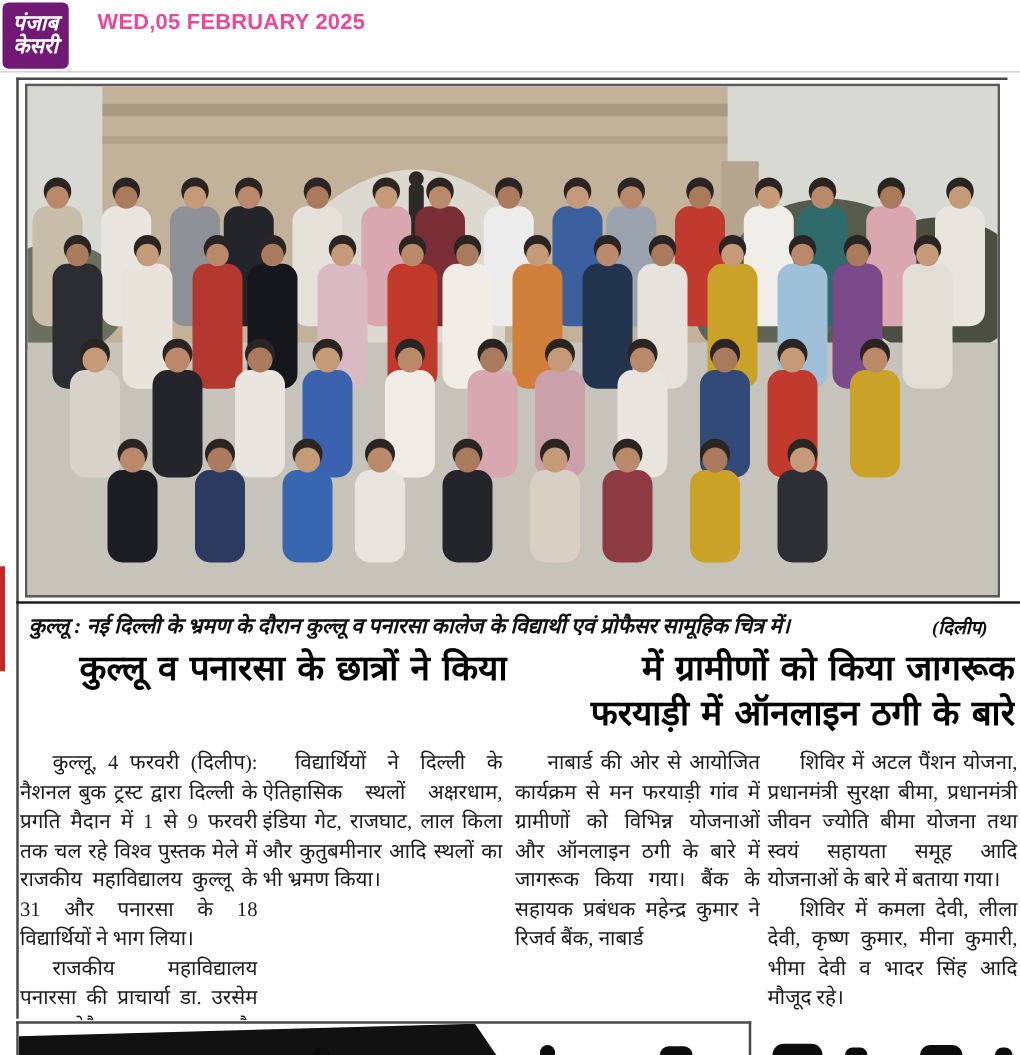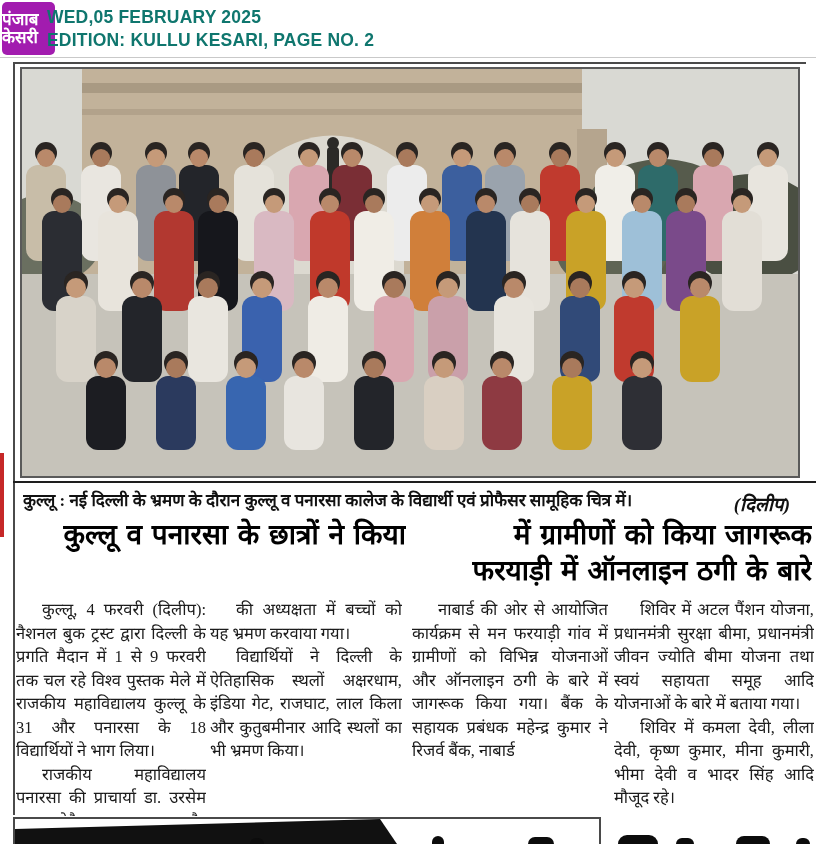--- a/index.html
+++ b/index.html
@@ -4,38 +4,38 @@
 <style>
   html,body{margin:0;padding:0;}
   body{
     width:816px;height:844px;position:relative;overflow:hidden;
     background:#ffffff;
     font-family:"Liberation Serif","DejaVu Serif",serif;
   }
   
   .header{position:absolute;left:0;top:0;width:816px;height:57px;background:#fff;border-bottom:1px solid #c9c9c9;}
   .logo{
-    position:absolute;left:2px;top:2px;width:53px;height:53px;background:#a21caf;border-radius:5px;
+    position:absolute;left:2px;top:2px;width:53px;height:53px;background:#701a75;border-radius:5px;
     color:#fff;font-family:"DejaVu Sans","Liberation Sans",sans-serif;font-weight:bold;
-    display:flex;flex-direction:column;align-items:flex-start;justify-content:center;line-height:1.05;font-size:17px;
-  }
-  .hdr-line{position:absolute;left:47px;font-family:"Liberation Sans","DejaVu Sans",sans-serif;font-weight:bold;color:#0f766e;font-size:17.5px;letter-spacing:.2px;white-space:nowrap;}
+    display:flex;flex-direction:column;align-items:center;justify-content:center;line-height:1.05;font-size:17px;font-style:italic;
+  }
+  .hdr-line{position:absolute;left:78px;font-family:"Liberation Sans","DejaVu Sans",sans-serif;font-weight:bold;color:#ec4899;font-size:17.5px;letter-spacing:.2px;white-space:nowrap;}
   .hdr-date{top:7px;}
   .hdr-edition{top:30px;}
   
   .outer-top{position:absolute;left:13px;top:62px;width:793px;height:0;border-top:2px solid #4a4a4a;}
   .outer-left{position:absolute;left:13px;top:62px;width:0;height:753px;border-left:2px solid #4a4a4a;}
   .red-strip{position:absolute;left:0;top:453px;width:4px;height:84px;background:#c62828;}
   
   .photo-frame{position:absolute;left:20px;top:67px;width:780px;height:411px;border:2px solid #5a5a5a;box-sizing:border-box;background:#d8d8d2;}
   .photo-frame svg{display:block;}
   
   .rule{position:absolute;left:13px;top:481px;width:803px;height:2px;background:#1e1e1e;}
-  .caption{position:absolute;left:23px;top:488px;width:700px;font-weight:bold;font-size:17px;color:#111;white-space:nowrap;overflow:hidden;}
-  .credit{position:absolute;right:26px;top:491px;font-style:italic;font-weight:bold;font-size:19px;color:#111;}
+  .caption{position:absolute;left:23px;top:488px;width:700px;font-style:italic;font-weight:bold;font-size:17px;color:#111;white-space:nowrap;overflow:hidden;}
+  .credit{position:absolute;right:26px;top:491px;font-style:italic;font-weight:bold;font-size:15px;color:#111;}
   
   .headline{
     position:absolute;top:517px;text-align:right;font-family:"DejaVu Sans","Liberation Sans",sans-serif;
     font-weight:bold;color:#000;font-size:28px;line-height:36px;overflow:hidden;height:78px;
   }
   .hl-left{left:14px;width:392px;}
   .hl-right{left:408px;width:404px;}
   .col{
     position:absolute;top:598px;height:218px;overflow:hidden;
     font-size:16.5px;line-height:23.5px;text-align:justify;color:#1b1b1b;
@@ -51,21 +51,20 @@
 </style>
 </head>
 <body>
 
 <div class="header">
   <div class="logo">
     <span>पंजाब</span>
     <span>केसरी</span>
   </div>
   <div class="hdr-line hdr-date">WED,05 FEBRUARY 2025</div>
-  <div class="hdr-line hdr-edition">EDITION: KULLU KESARI, PAGE NO. 2</div>
 </div>
 
 <div class="outer-top"></div>
 <div class="outer-left"></div>
 <div class="red-strip"></div>
 
 <div class="photo-frame">
   <svg id="photoSvg" width="776" height="407" viewBox="0 0 776 407">
 
     <rect x="0" y="0" width="776" height="407" fill="#d9d9d3"></rect>
@@ -250,21 +249,20 @@
 <div class="credit">(दिलीप)</div>
 
 <div class="headline hl-left">
   <div>कुल्लू व पनारसा के छात्रों ने किया</div>
 </div>
 <div class="col c1">
   <p>कुल्लू, 4 फरवरी (दिलीप): नैशनल बुक ट्रस्ट द्वारा दिल्ली के प्रगति मैदान में 1 से 9 फरवरी तक चल रहे विश्व पुस्तक मेले में राजकीय महाविद्यालय कुल्लू के 31 और पनारसा के 18 विद्यार्थियों ने भाग लिया।</p>
   <p>राजकीय महाविद्यालय पनारसा की प्राचार्या डा. उरसेम लता, प्रोफैसर कृष्ण लाल और कुल्लू कालेज के प्रोफैसर सोम पराकर व डा. हेमराज</p>
 </div>
 <div class="col c2">
-  <p>की अध्यक्षता में बच्चों को यह भ्रमण करवाया गया।</p>
   <p>विद्यार्थियों ने दिल्ली के ऐतिहासिक स्थलों अक्षरधाम, इंडिया गेट, राजघाट, लाल किला और कुतुबमीनार आदि स्थलों का भी भ्रमण किया।</p>
 </div>
 
 <div class="headline hl-right">
   <div>में ग्रामीणों को किया जागरूक</div>
   <div>फरयाड़ी में ऑनलाइन ठगी के बारे</div>
 </div>
 <div class="col c3">
   <p>नाबार्ड की ओर से आयोजित कार्यक्रम से मन फरयाड़ी गांव में ग्रामीणों को विभिन्न योजनाओं और ऑनलाइन ठगी के बारे में जागरूक किया गया। बैंक के सहायक प्रबंधक महेन्द्र कुमार ने रिजर्व बैंक, नाबार्ड</p>
 </div>

